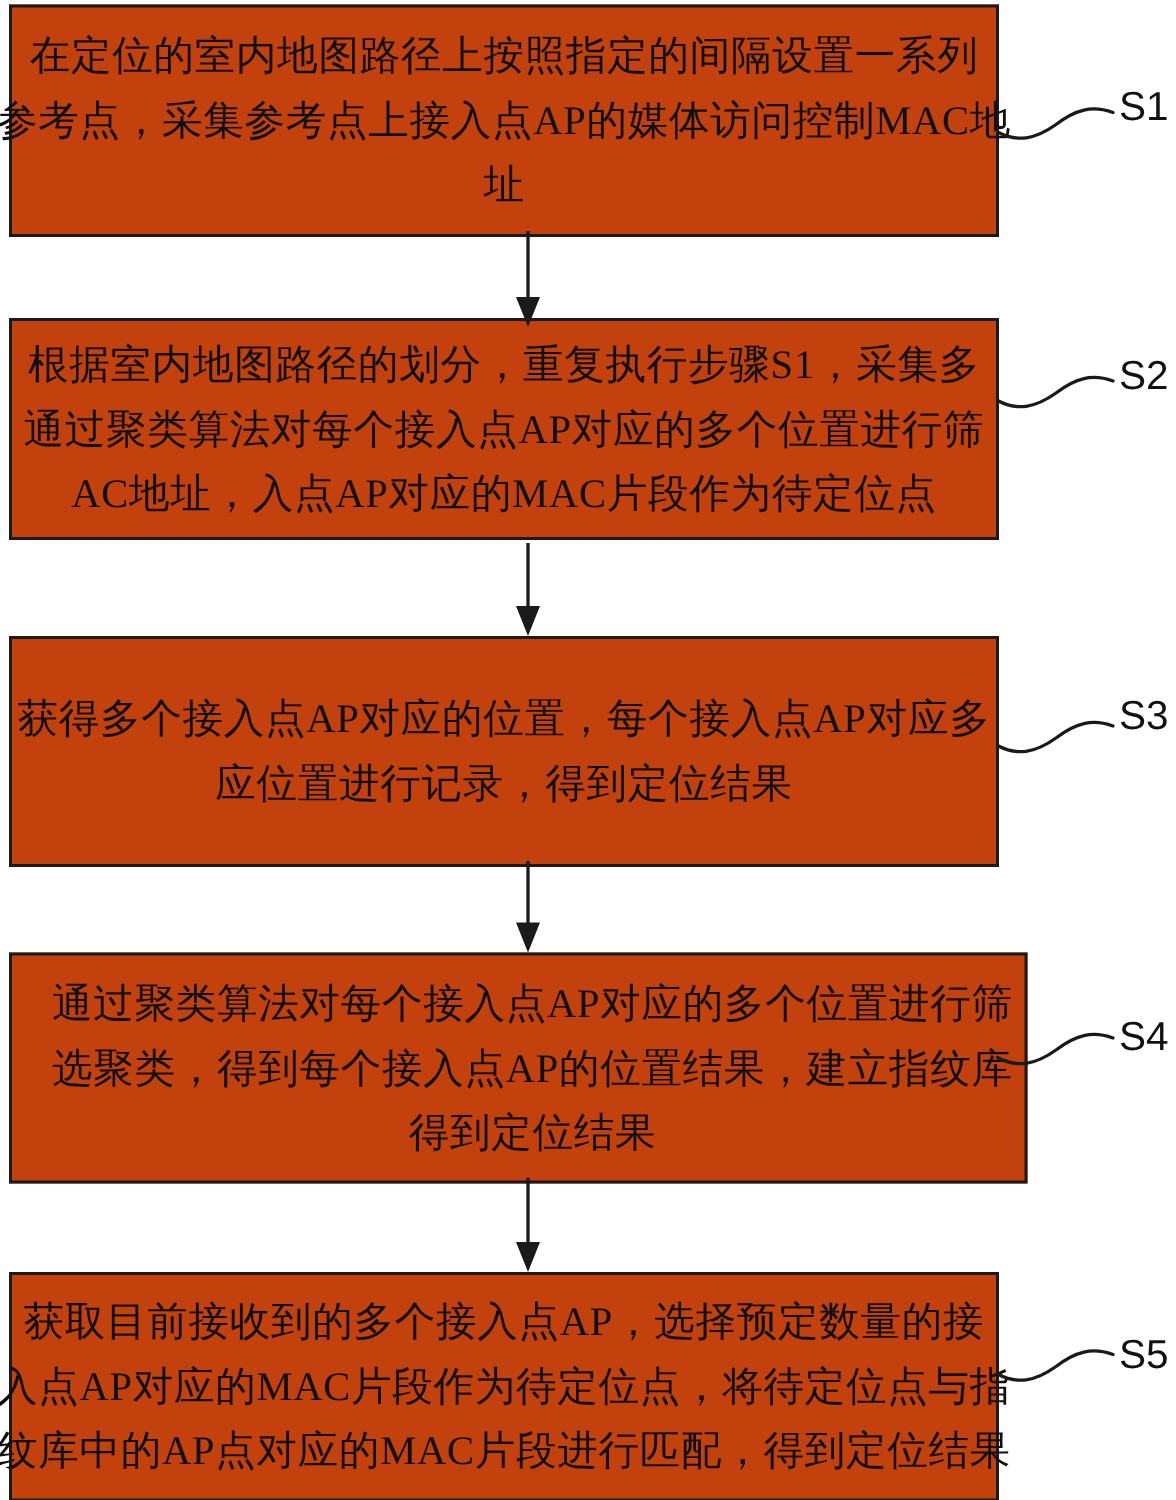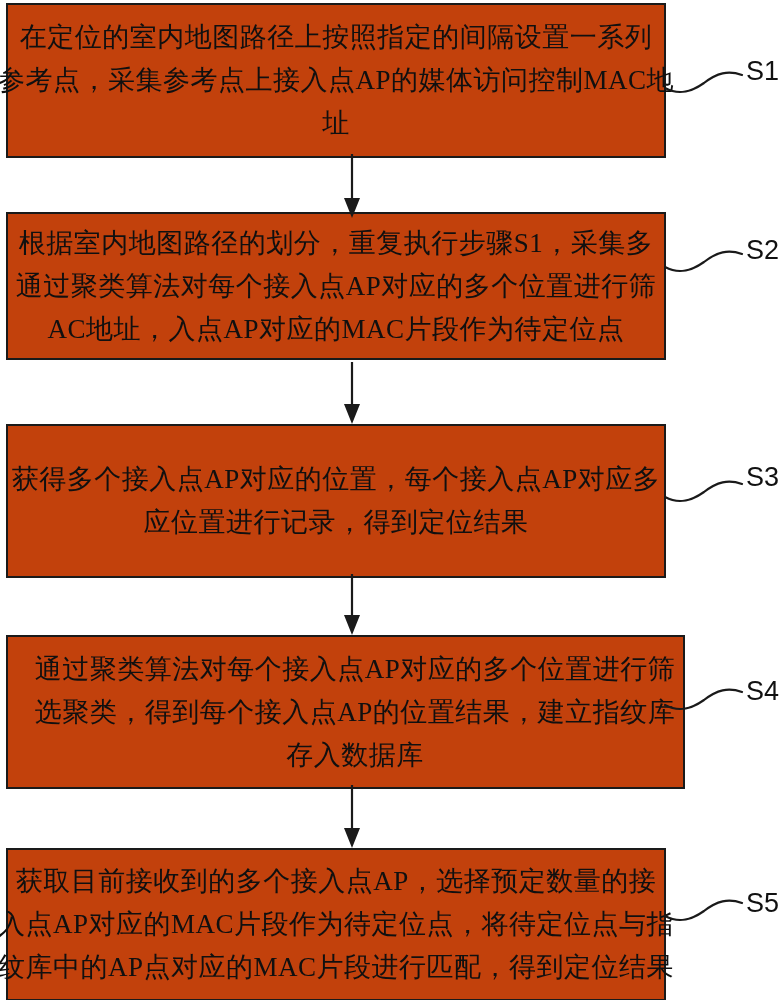--- a/index.html
+++ b/index.html
@@ -98,21 +98,21 @@
   </div>
 
   <div id="box-2" class="step-box">
     <div class="line">获得多个接入点AP对应的位置，每个接入点AP对应多</div>
     <div class="line">应位置进行记录，得到定位结果</div>
   </div>
 
   <div id="box-3" class="step-box">
     <div class="line">通过聚类算法对每个接入点AP对应的多个位置进行筛</div>
     <div class="line">选聚类，得到每个接入点AP的位置结果，建立指纹库</div>
-    <div class="line">存入数据库</div>
+    <div class="line">得到定位结果</div>
   </div>
 
   <div id="box-4" class="step-box">
     <div class="line">获取目前接收到的多个接入点AP，选择预定数量的接</div>
     <div class="line">入点AP对应的MAC片段作为待定位点，将待定位点与指</div>
     <div class="line">纹库中的AP点对应的MAC片段进行匹配，得到定位结果</div>
   </div>
 
   <svg id="arrow-0" class="flow-arrow" viewBox="0 0 20 64">
     <line x1="10" y1="0" x2="10" y2="46" stroke="#1a1a1a" stroke-width="2.2"></line>

